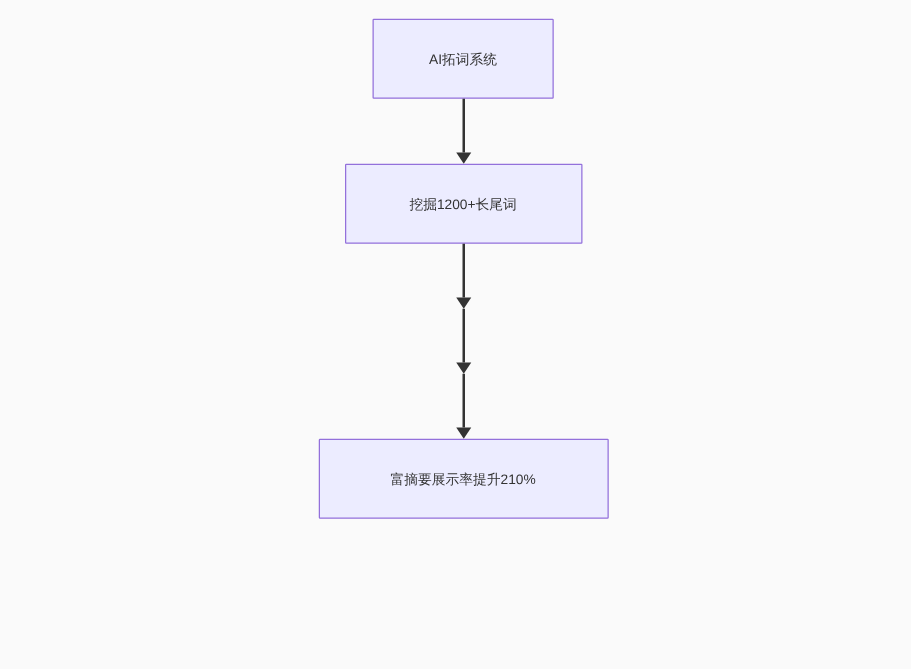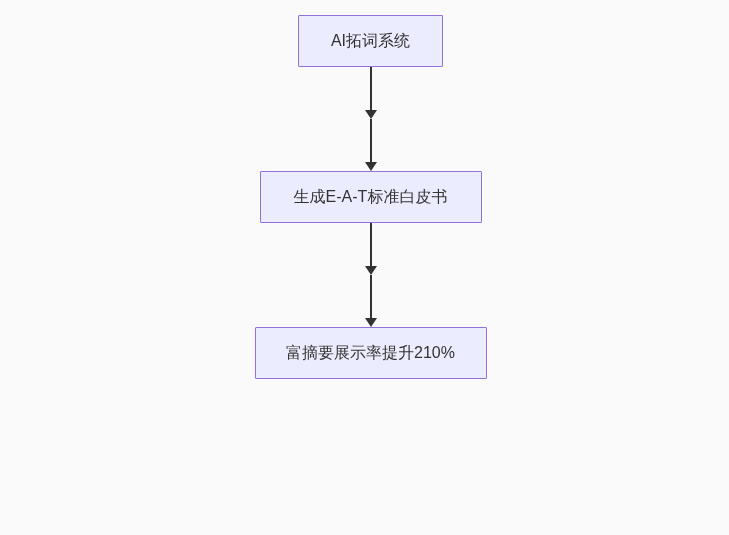--- a/index.html
+++ b/index.html
@@ -23,29 +23,29 @@
     height:535px;
     display:flex;
     flex-direction:column;
     align-items:center;
     transform:translateX(6px);
     box-sizing:border-box;
     padding-top:15px;
   }
   .node{
     box-sizing:border-box;
-    height:52px;
+    height:64px;
     display:flex;
     align-items:center;
     justify-content:center;
     background:var(--node-fill);
     border:1px solid var(--node-border);
     border-radius:1px;
     color:var(--text);
-    font-size:16px;
+    font-size:11px;
     white-space:nowrap;
     flex:0 0 auto;
   }
   .node-1{min-width:145px;padding:0 24px;}
   .node-2{min-width:190px;padding:0 28px;}
   .node-3{min-width:222px;padding:0 28px;}
   .node-4{min-width:216px;padding:0 28px;}
   .node-5{min-width:232px;padding:0 28px;}
   .arrow{
     height:52px;
@@ -75,29 +75,29 @@
 
   <div class="node node-1">
     <span>AI拓词系统</span>
   </div>
 
   <div class="arrow">
     <div class="arrow-line"></div>
     <div class="arrow-head"></div>
   </div>
 
+  <div class="node node-2">
+    <span>挖掘1200+长尾词</span>
+  </div>
 
   <div class="arrow">
     <div class="arrow-line"></div>
     <div class="arrow-head"></div>
   </div>
 
-  <div class="node node-3">
-    <span>生成E-A-T标准白皮书</span>
-  </div>
 
   <div class="arrow">
     <div class="arrow-line"></div>
     <div class="arrow-head"></div>
   </div>
 
 
   <div class="arrow">
     <div class="arrow-line"></div>
     <div class="arrow-head"></div>

